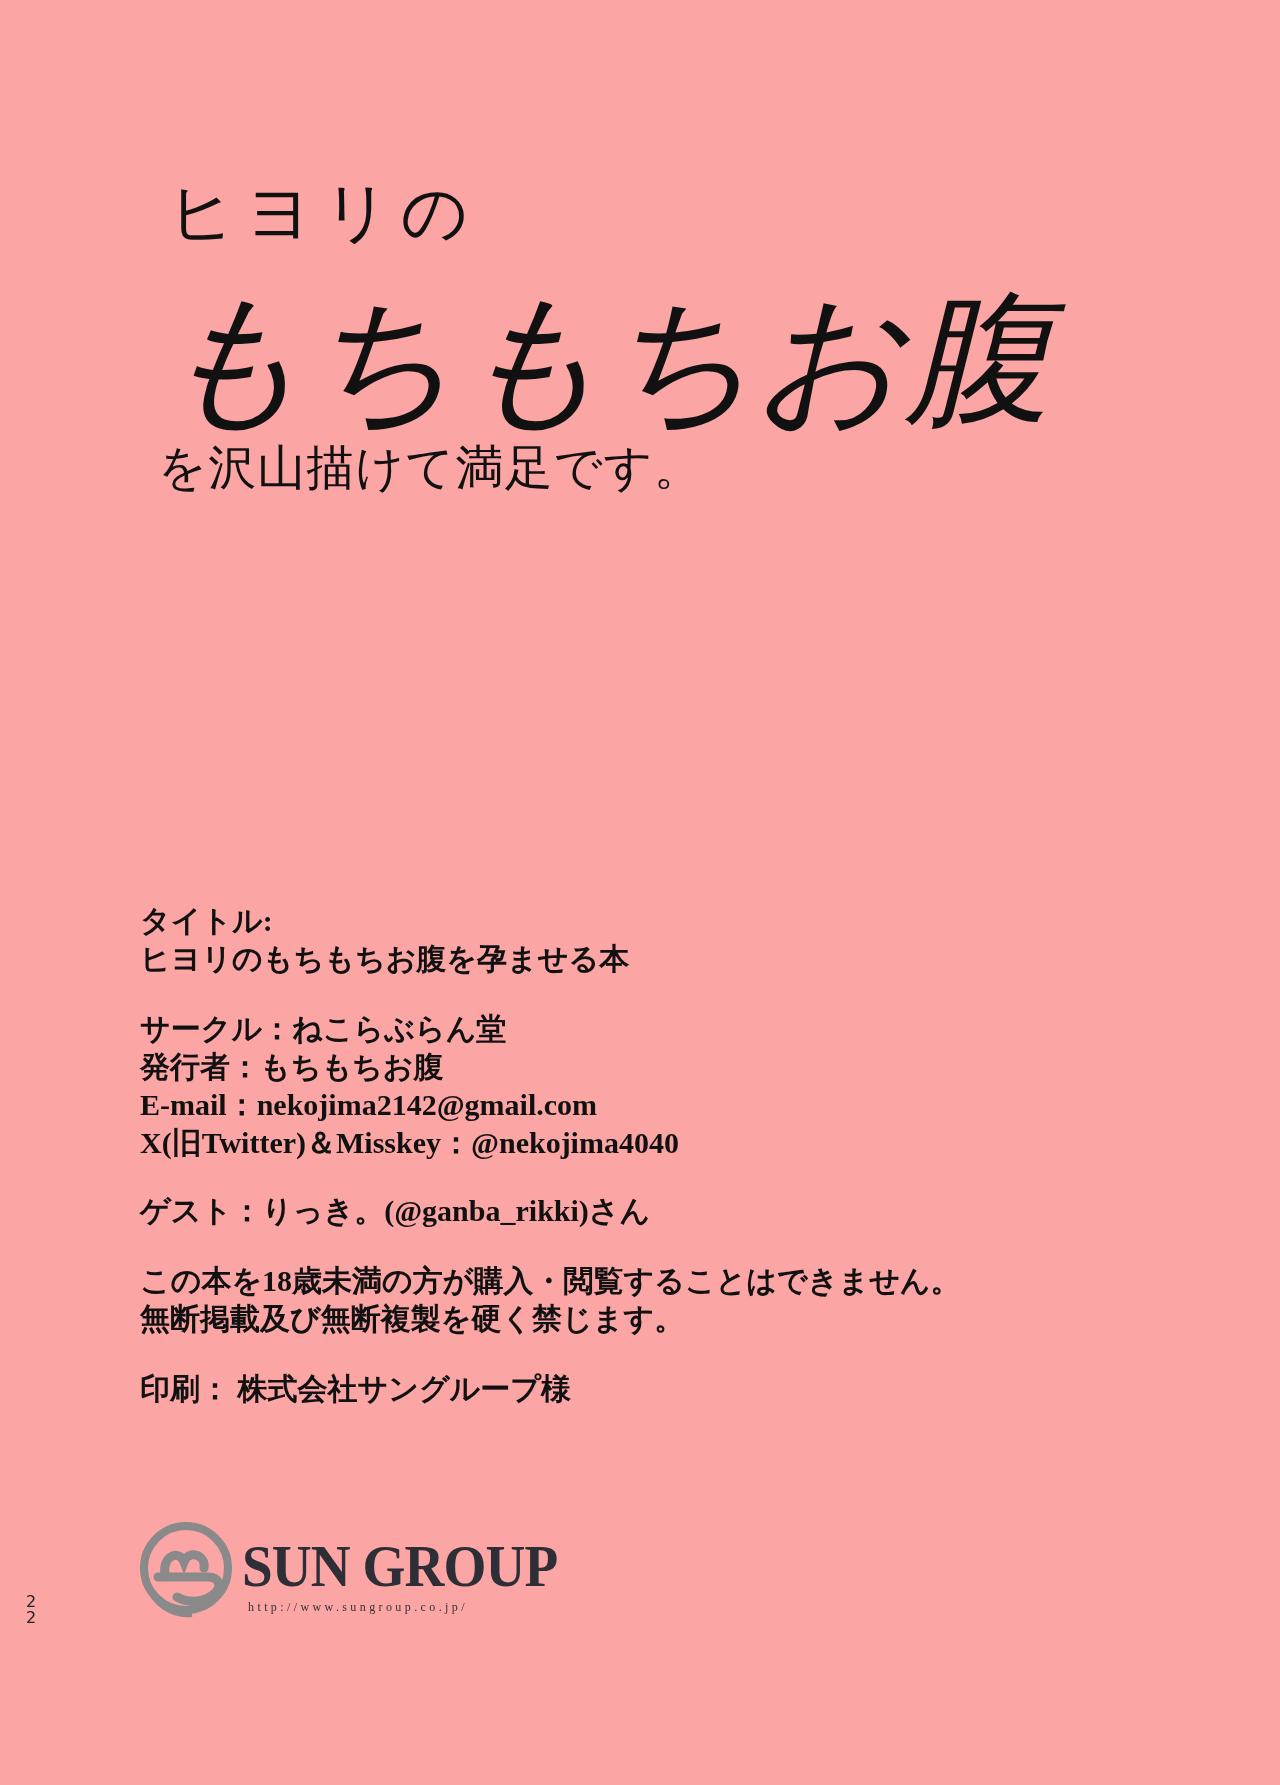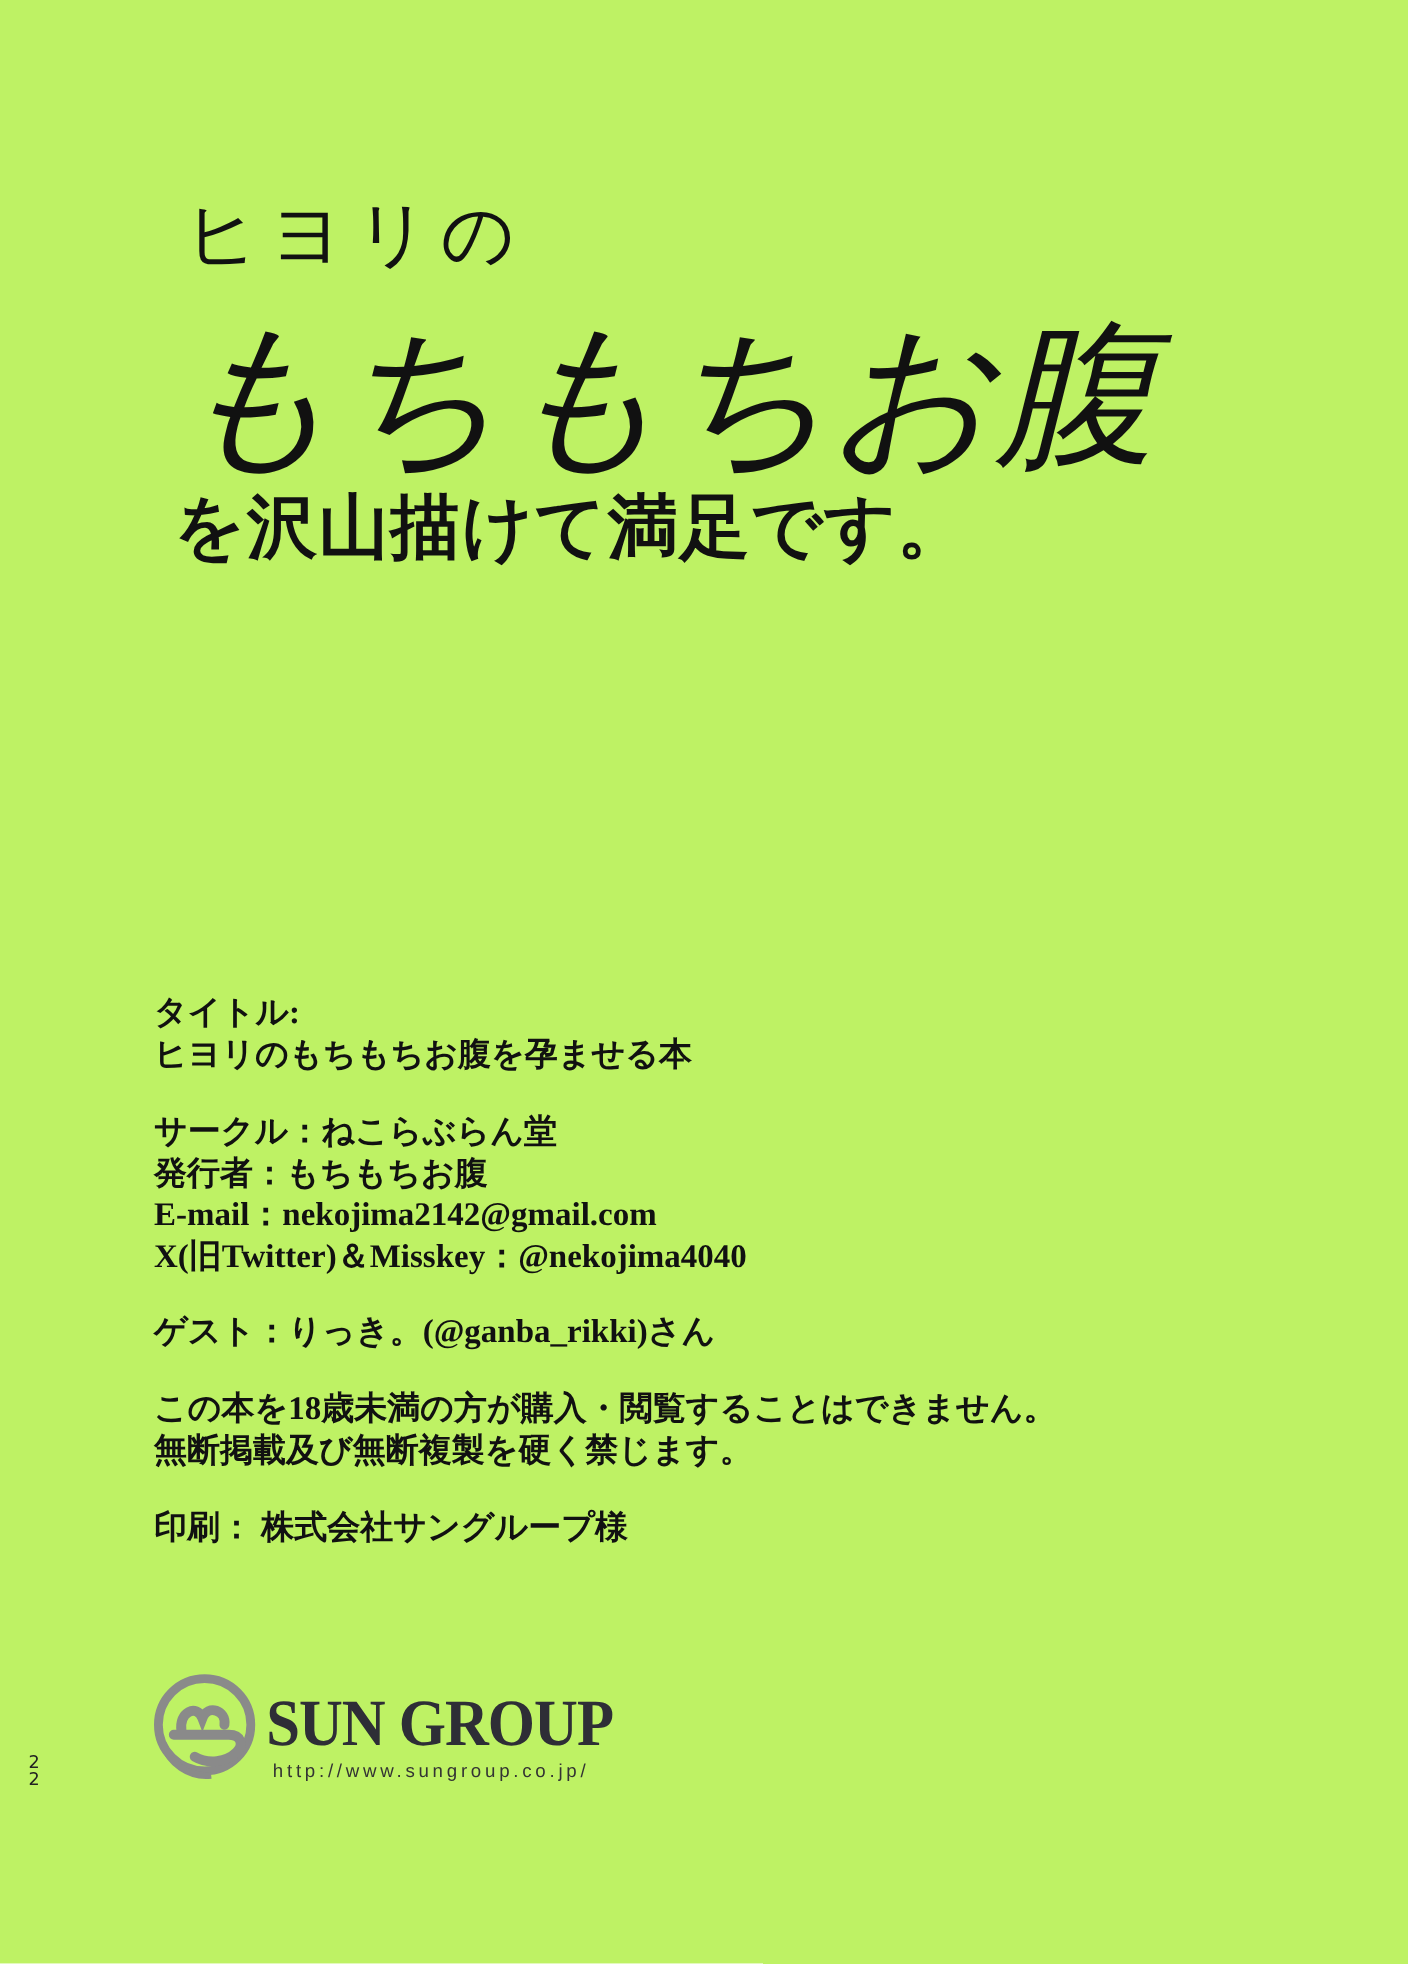--- a/index.html
+++ b/index.html
@@ -4,21 +4,21 @@
 <style>
   html, body {
     margin: 0;
     padding: 0;
     background: #ffffff;
   }
   #page {
     position: relative;
     width: 1280px;
     height: 1785px;
-    background: #bef264;
+    background: #fca5a5;
     overflow: hidden;
     font-family: "Liberation Serif", "DejaVu Serif", serif;
     color: #111111;
   }
 
   
   .title-small {
     position: absolute;
     left: 168px;
     top: 168px;
@@ -32,24 +32,23 @@
     top: 262px;
     font-size: 146px;
     letter-spacing: 0px;
     white-space: nowrap;
     font-style: italic;
   }
   .title-sub {
     position: absolute;
     left: 158px;
     top: 436px;
-    font-size: 64px;
+    font-size: 48px;
     letter-spacing: 1px;
     white-space: nowrap;
-    font-weight: bold;
   }
 
   
   .colophon {
     position: absolute;
     left: 140px;
     top: 902px;
     font-size: 30px;
     line-height: 38px;
     white-space: nowrap;
@@ -83,22 +82,22 @@
     letter-spacing: -1px;
     color: #2e2e36;
     transform: scaleX(0.92);
     transform-origin: left top;
     white-space: nowrap;
   }
   .logo-url {
     position: absolute;
     left: 112px;
     top: 82px;
-    font-family: Liberation Sans, sans-serif;
-    font-size: 17px;
+    font-family: Liberation Serif, serif;
+    font-size: 12px;
     letter-spacing: 3.4px;
     color: #333333;
     white-space: nowrap;
   }
 
   
   .page-number {
     position: absolute;
     left: 26px;
     top: 1594px;

